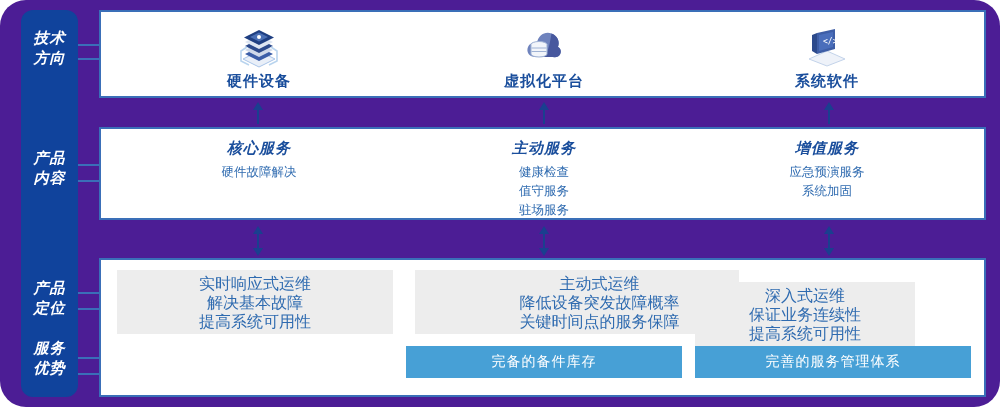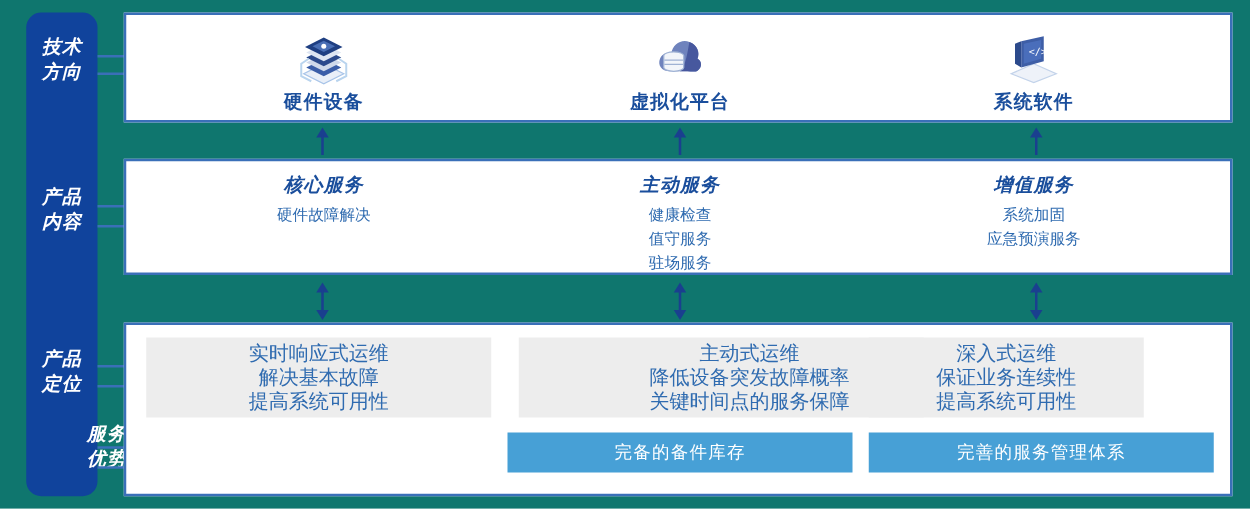--- a/index.html
+++ b/index.html
@@ -7,22 +7,23 @@
     padding: 0;
     background: #ffffff;
   }
   body {
     font-family: "Liberation Sans", "DejaVu Sans", sans-serif;
   }
   #stage {
     position: relative;
     width: 1000px;
     height: 407px;
-    background: #0f766e;
+    background: #4c1d95;
     overflow: hidden;
+    border-radius: 26px;
   }
 
   
   .rail {
     position: absolute;
     left: 21px;
     top: 10px;
     width: 57px;
     height: 387px;
     background: #10439c;
@@ -37,21 +38,21 @@
     font-weight: bold;
     font-style: italic;
     line-height: 20px;
     text-align: center;
     letter-spacing: 1px;
   }
   .rail-label span { display: block; }
   #rail-tech     { top: 28px; }
   #rail-content  { top: 148px; }
   #rail-position { top: 278px; }
-  #rail-advantage{ top: 338px; margin-left: 36px; }
+  #rail-advantage{ top: 338px; }
 
   
   .conn {
     position: absolute;
     height: 0;
     border-top: 2px solid #3a6fb8;
   }
 
   
   .panel {
@@ -251,22 +252,22 @@
 
     <div class="content-col" style="left:318px;">
       <div class="content-title">主动服务</div>
       <div class="content-item">健康检查</div>
       <div class="content-item">值守服务</div>
       <div class="content-item">驻场服务</div>
     </div>
 
     <div class="content-col" style="left:601px;">
       <div class="content-title">增值服务</div>
+      <div class="content-item">应急预演服务</div>
       <div class="content-item">系统加固</div>
-      <div class="content-item">应急预演服务</div>
     </div>
   </div>
 
   <div class="arrow-head arrow-up" style="left:253px; top:226px;"></div>
   <div class="arrow-line" style="left:257px; top:232px; height:18px;"></div>
   <div class="arrow-head arrow-down" style="left:253px; top:248px;"></div>
 
   <div class="arrow-head arrow-up" style="left:539px; top:226px;"></div>
   <div class="arrow-line" style="left:543px; top:232px; height:18px;"></div>
   <div class="arrow-head arrow-down" style="left:539px; top:248px;"></div>
@@ -282,21 +283,21 @@
       <div class="gray-line">解决基本故障</div>
       <div class="gray-line">提高系统可用性</div>
     </div>
 
     <div class="gray-card" style="left:314px; width:324px;padding-left:45px;">
       <div class="gray-line">主动式运维</div>
       <div class="gray-line">降低设备突发故障概率</div>
       <div class="gray-line">关键时间点的服务保障</div>
     </div>
 
-    <div class="gray-card" style="left:594px; width:220px;">
+    <div class="gray-card" style="left:594px; width:220px;margin-top:12px;">
       <div class="gray-line">深入式运维</div>
       <div class="gray-line">保证业务连续性</div>
       <div class="gray-line">提高系统可用性</div>
     </div>
 
     <div class="blue-bar" style="left:305px; width:276px;">
       <span>完备的备件库存</span>
     </div>
     <div class="blue-bar" style="left:594px; width:276px;">
       <span>完善的服务管理体系</span>

